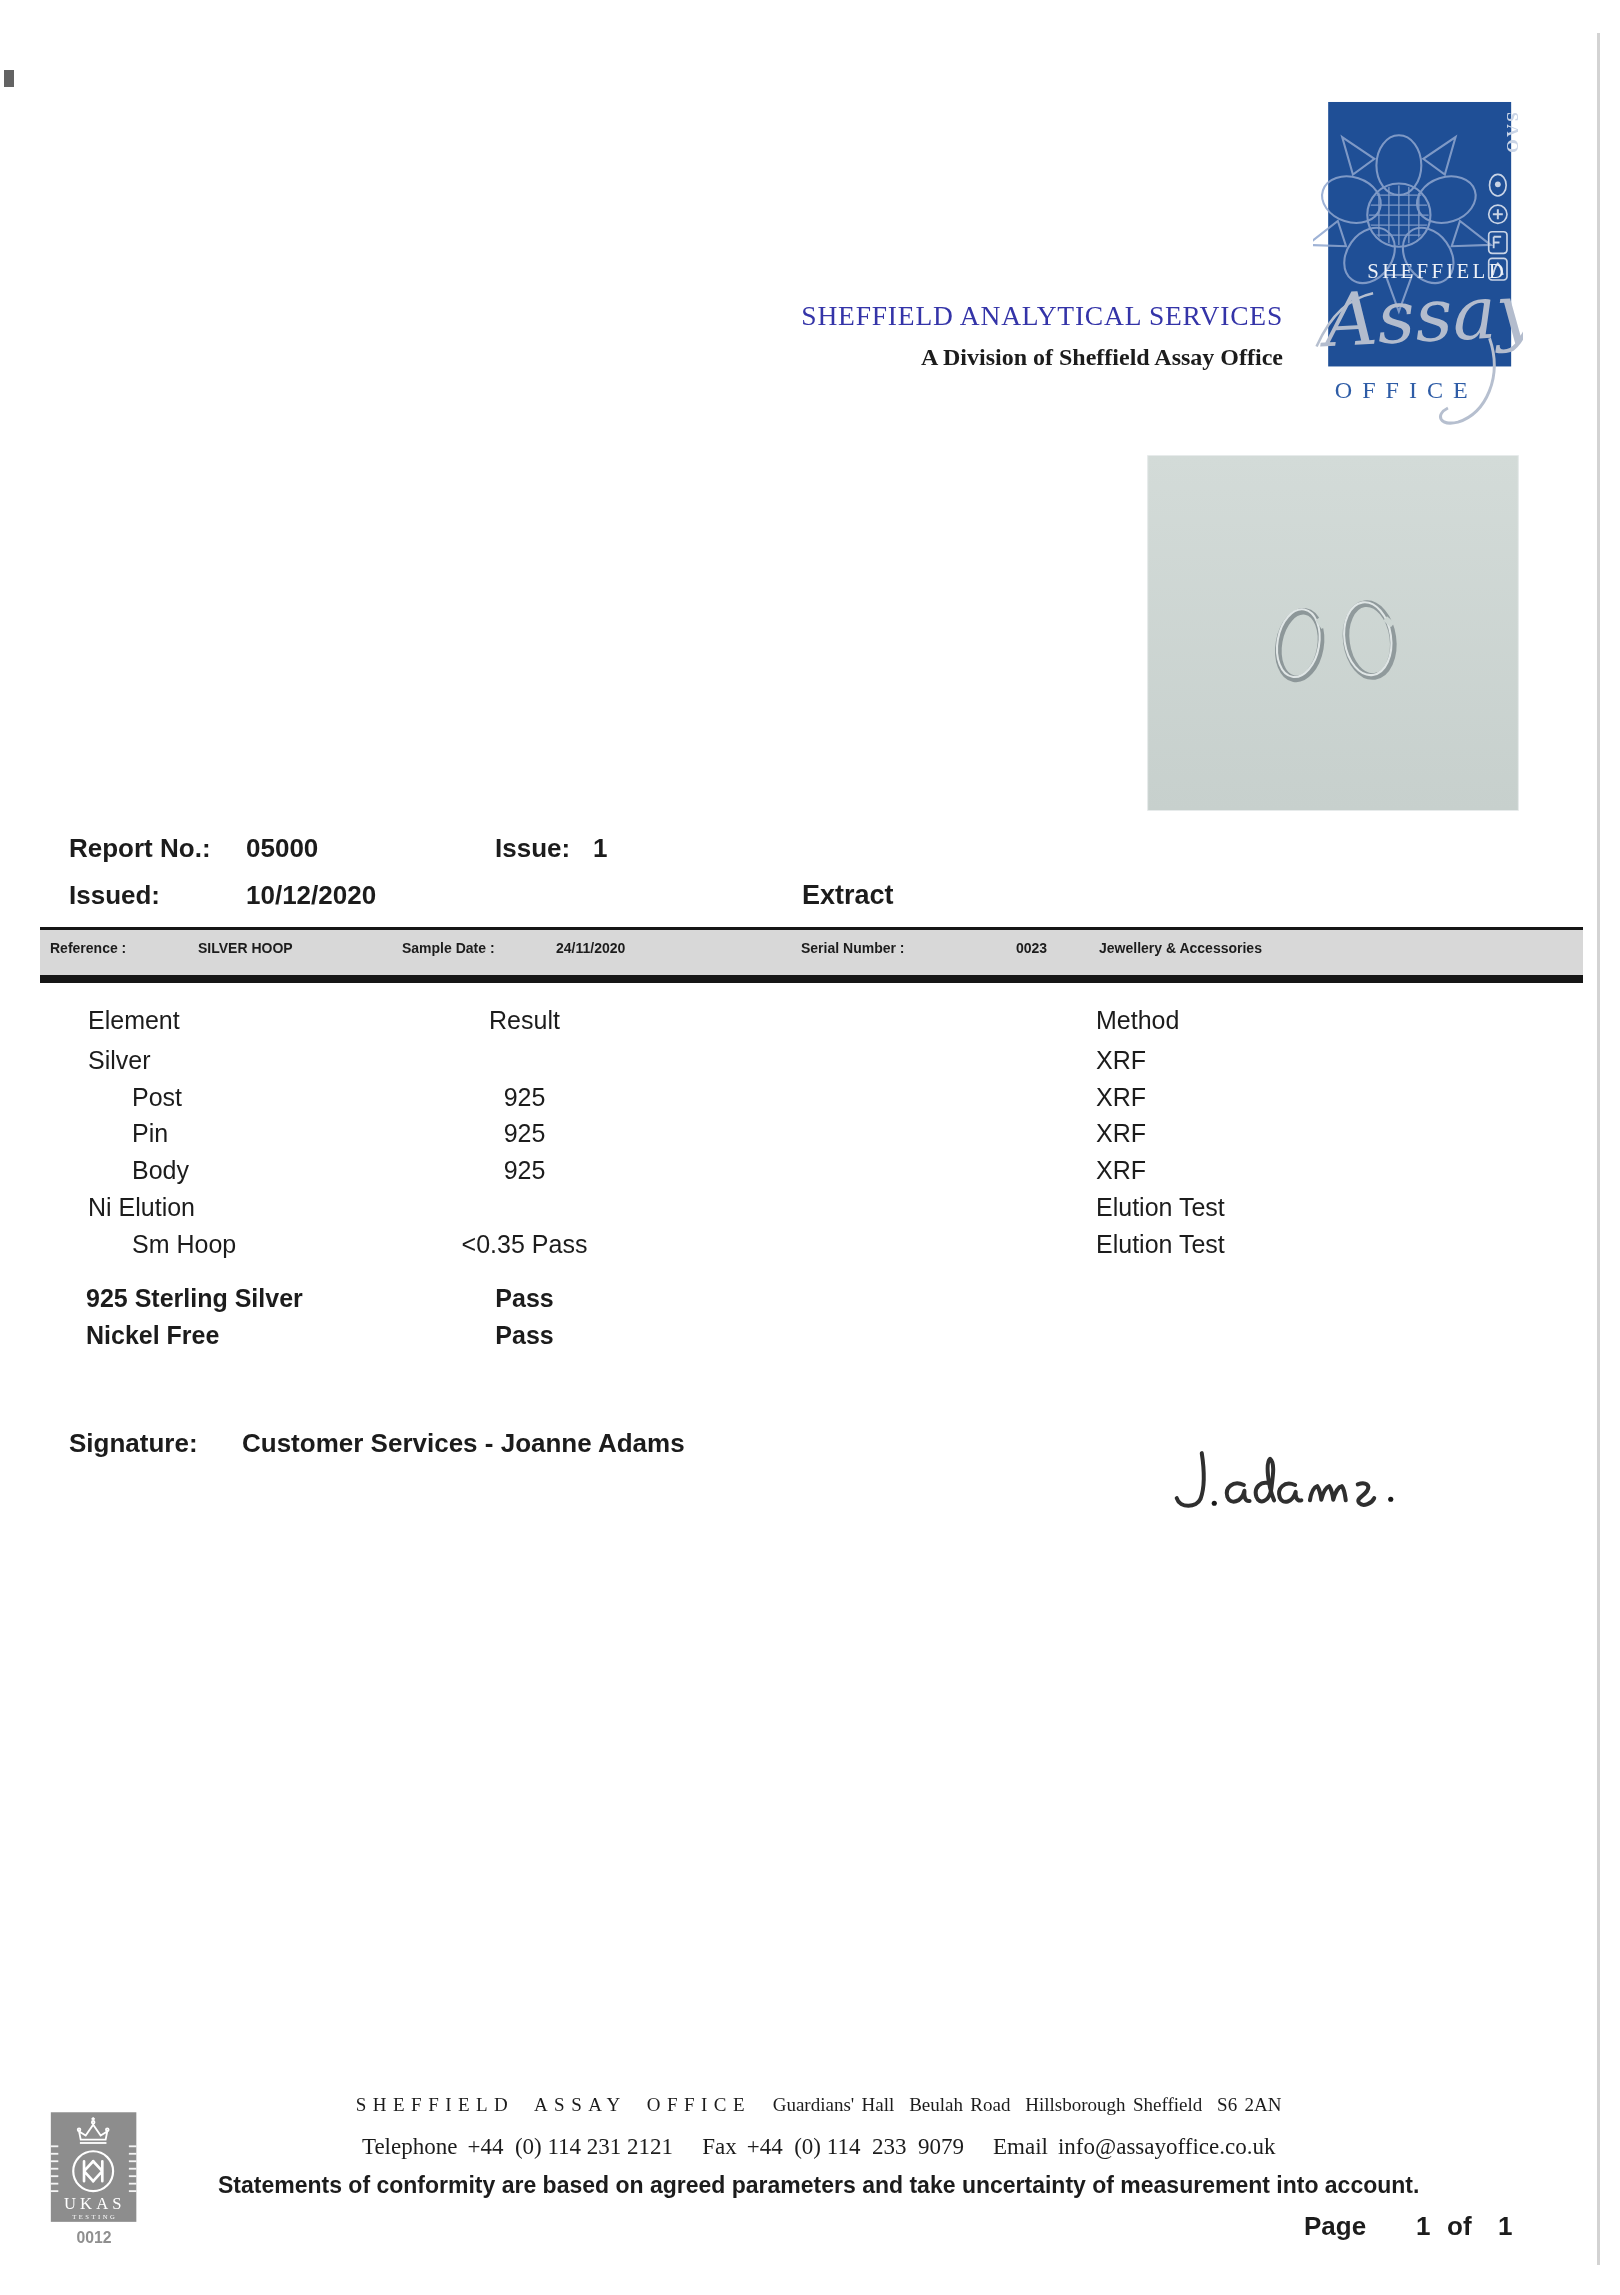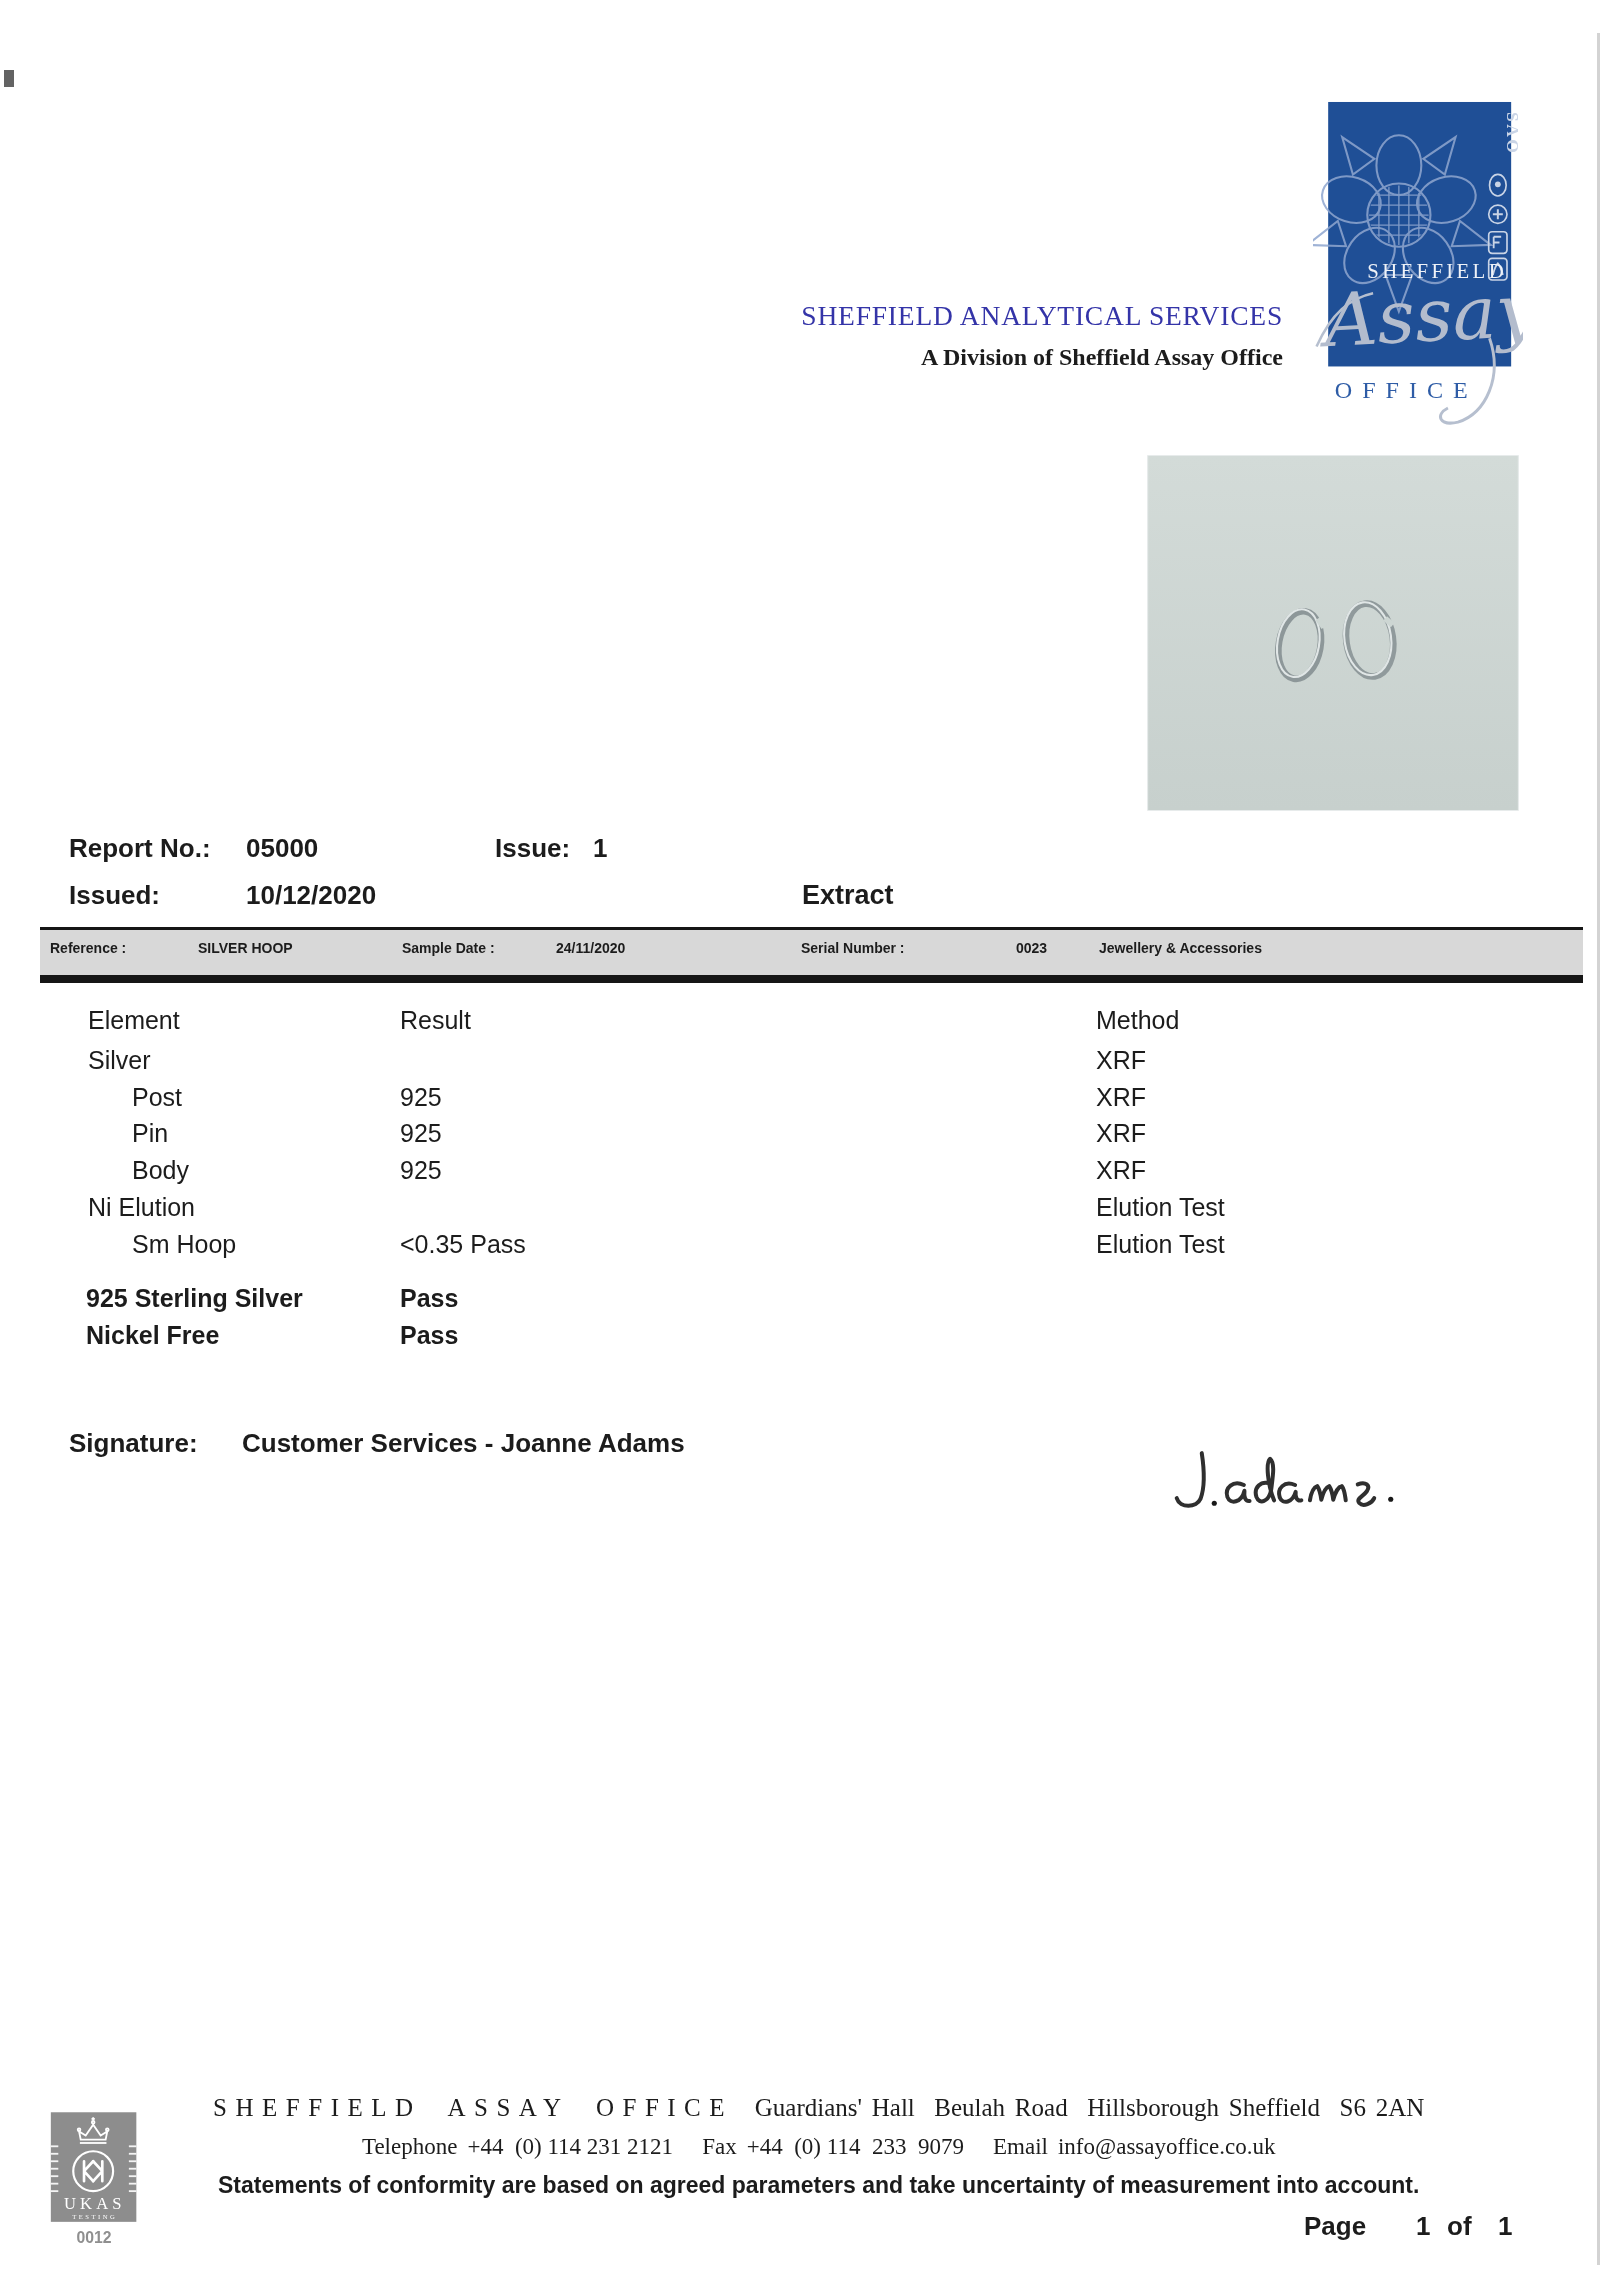--- a/index.html
+++ b/index.html
@@ -43,34 +43,34 @@
   .rb-sd-label{left:362px;}
   .rb-sd-value{left:516px;}
   .rb-ser-label{left:761px;}
   .rb-ser-value{left:976px;}
   .rb-category{left:1059px;}
 
   
   .trow{left:0;width:1621px;height:33px;font-size:25px;white-space:nowrap;}
   .trow .c-el{position:absolute;left:88px;}
   .trow .c-el.indent{left:132px;}
-  .trow .c-res{position:absolute;left:400px;width:249px;text-align:left;}
+  .trow .c-res{position:absolute;left:400px;width:249px;text-align:center;}
   .trow .c-met{position:absolute;left:1096px;}
   .thead{font-weight:normal;}
   .tsummary{font-weight:bold;}
   .tsummary .c-el{left:86px;}
 
   
   .sig-label{left:69px;top:1428px;font-size:26px;font-weight:bold;}
   .sig-name{left:242px;top:1428px;font-size:26px;font-weight:bold;}
   .sig-svg{left:1160px;top:1444px;}
 
   
   .foot{left:16.7px;width:1604px;text-align:center;font-family:"Liberation Serif",serif;white-space:nowrap;}
-  .foot-line1{top:2094px;font-size:25px;}
+  .foot-line1{top:2094px;font-size:19px;}
   .office-name{letter-spacing:.34em;word-spacing:.5em;margin-right:21.7px;}
   .office-address{white-space:pre;word-spacing:.14em;}
   .foot-line2{top:2134px;font-size:23px;}
   .foot-line2 .seg{margin:0 11.7px;}
   .foot-line2 .lab{margin-right:10px;}
   .foot-line2 .val{white-space:pre;}
   .foot-line3{top:2172px;font-family:Liberation Sans, sans-serif;font-size:23px;font-weight:bold;}
 
   
   .ukas-svg{left:50px;top:2111px;}

